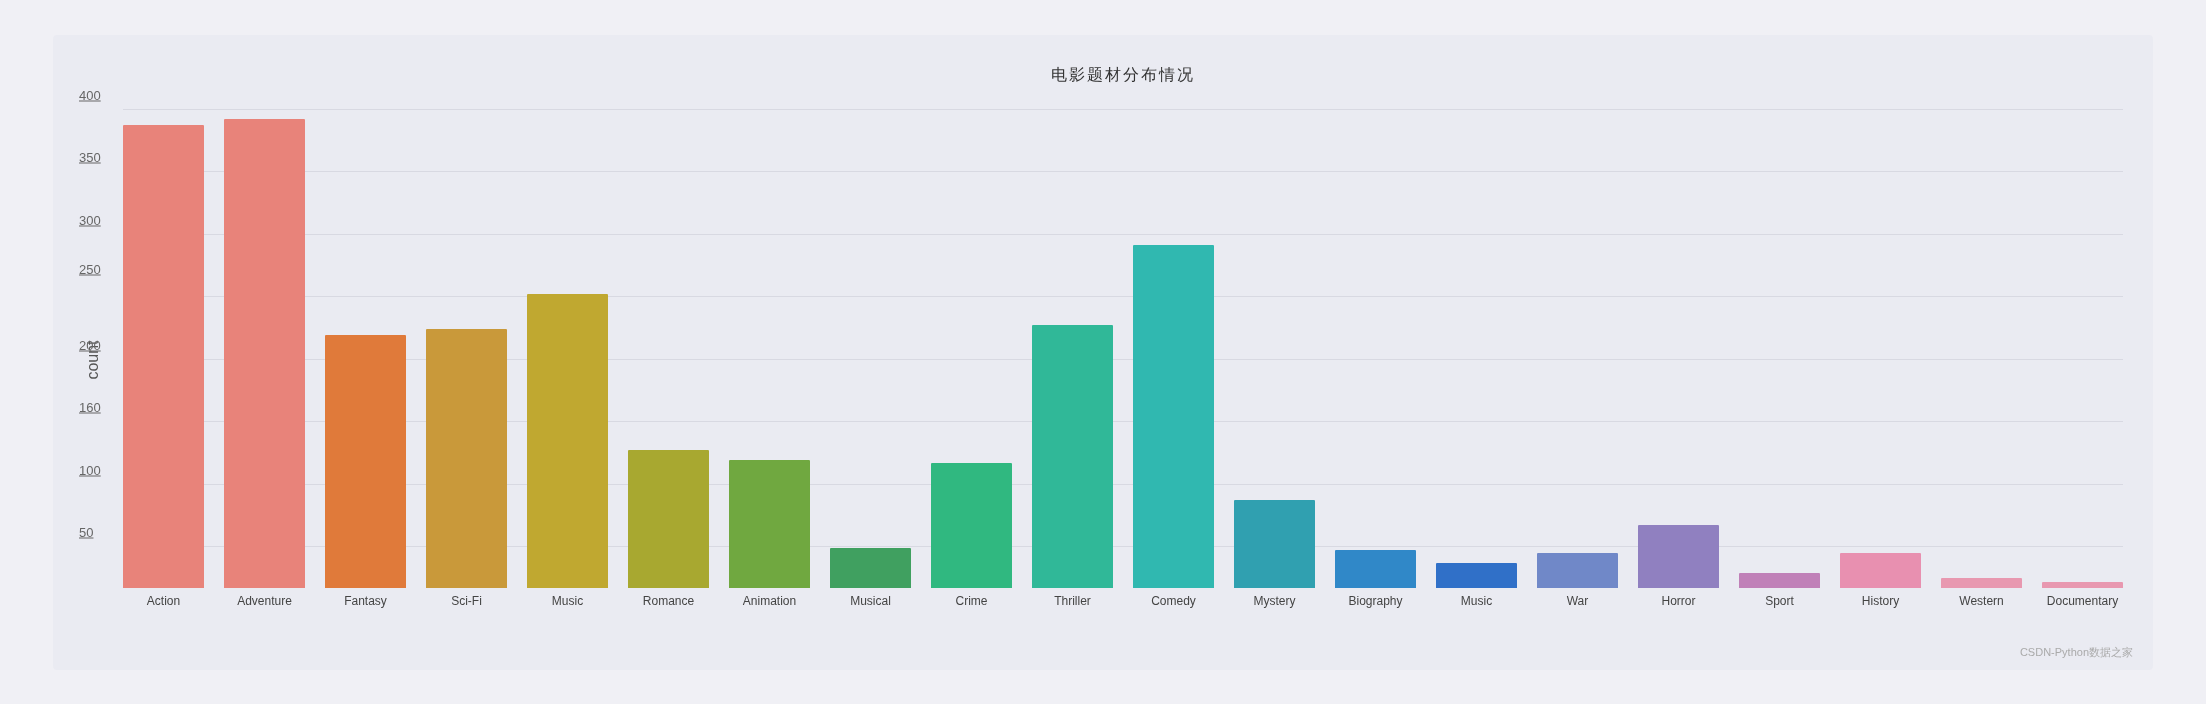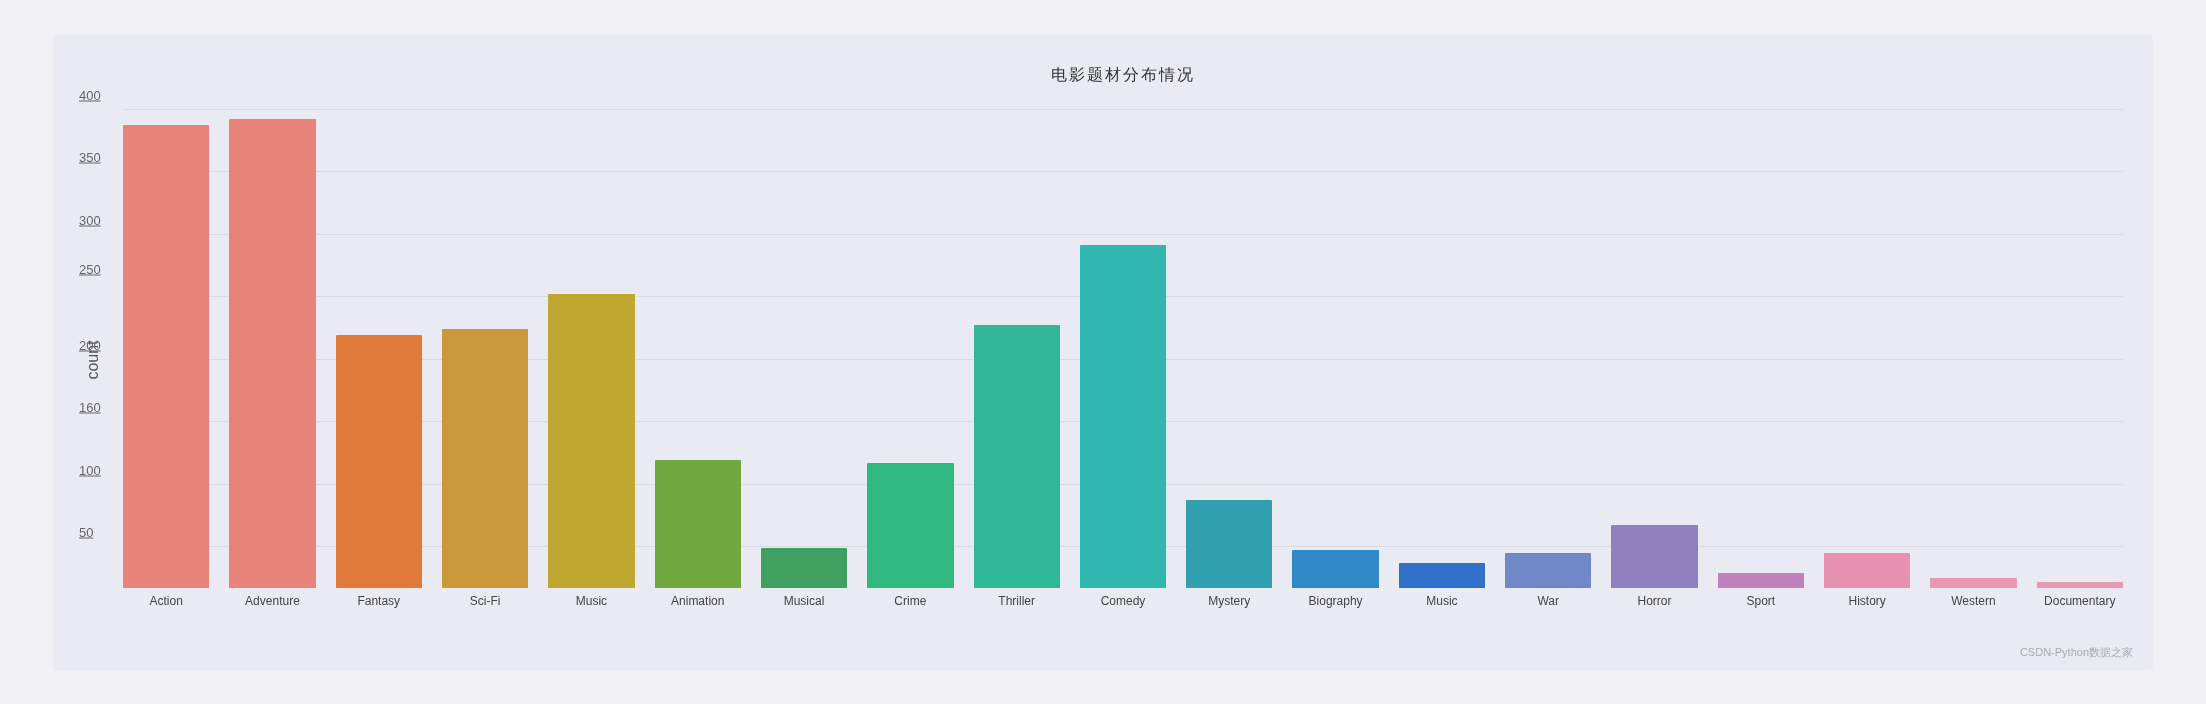--- a/index.html
+++ b/index.html
@@ -136,20 +136,24 @@
         </div>
         <div class="bar-group">
           <div class="bar" style="height: 258.75px; background-color: rgb(201, 153, 58);"></div>
           <div class="bar-label">Sci-Fi</div>
         </div>
         <div class="bar-group">
           <div class="bar" style="height: 293.75px; background-color: rgb(192, 168, 48);"></div>
           <div class="bar-label">Music</div>
         </div>
         <div class="bar-group">
+          <div class="bar" style="height: 137.5px; background-color: rgb(168, 168, 48);"></div>
+          <div class="bar-label">Romance</div>
+        </div>
+        <div class="bar-group">
           <div class="bar" style="height: 127.5px; background-color: rgb(112, 168, 64);"></div>
           <div class="bar-label">Animation</div>
         </div>
         <div class="bar-group">
           <div class="bar" style="height: 40px; background-color: rgb(64, 160, 96);"></div>
           <div class="bar-label">Musical</div>
         </div>
         <div class="bar-group">
           <div class="bar" style="height: 125px; background-color: rgb(48, 184, 128);"></div>
           <div class="bar-label">Crime</div>

